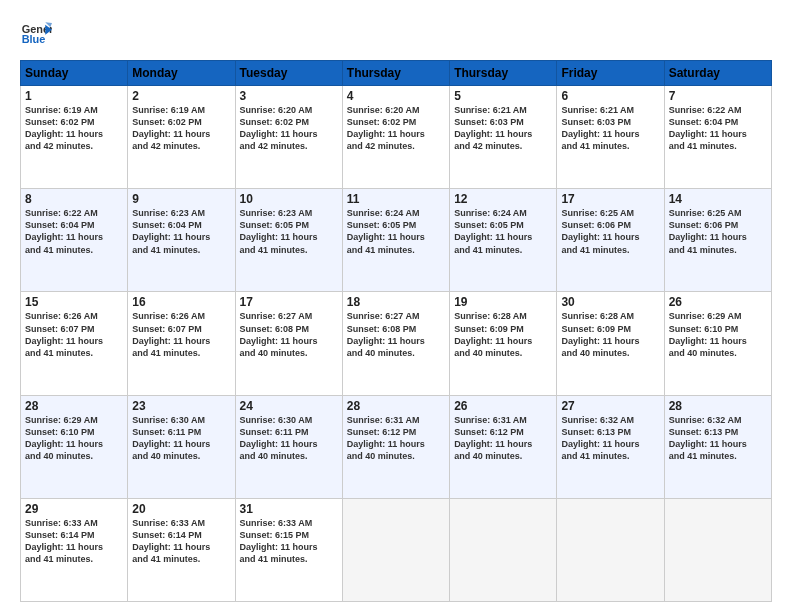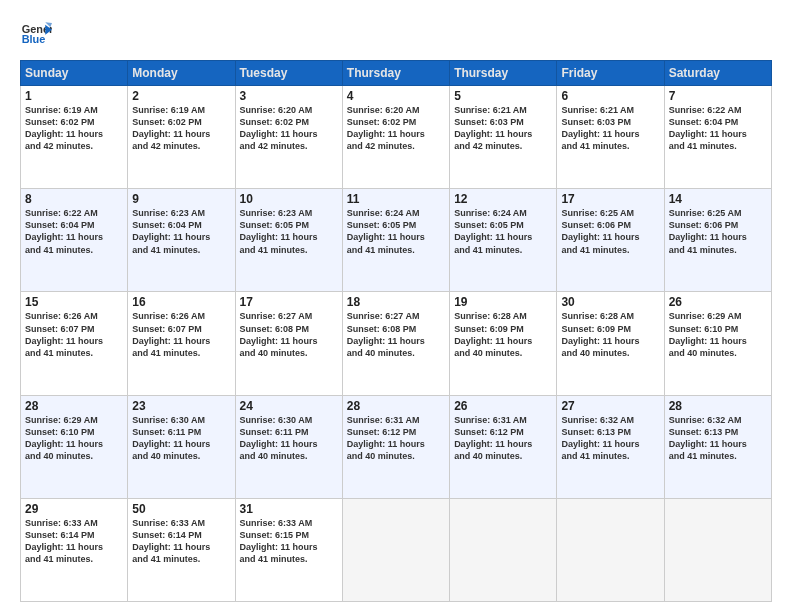--- a/index.html
+++ b/index.html
@@ -46,21 +46,21 @@
     }
     .calendar {
       flex: 1;
       border: 1px solid #ccc;
       border-collapse: collapse;
       width: 100%;
       table-layout: fixed;
     }
     .calendar th {
       background: #1565c0;
-      color: #e5e5e5;
+      color: #000000;
       font-size: 12px;
       font-weight: bold;
       padding: 5px 4px;
       text-align: left;
       border: 1px solid #1255a0;
     }
     .calendar td {
       border: 1px solid #ccc;
       vertical-align: top;
       padding: 3px 4px;
@@ -239,21 +239,21 @@
             <span class="day-num">28</span>
             <div class="day-info">Sunrise: 6:32 AM<br>Sunset: 6:13 PM<br>Daylight: 11 hours<br>and 41 minutes.</div>
           </td>
         </tr>
         <tr>
           <td>
             <span class="day-num">29</span>
             <div class="day-info">Sunrise: 6:33 AM<br>Sunset: 6:14 PM<br>Daylight: 11 hours<br>and 41 minutes.</div>
           </td>
           <td>
-            <span class="day-num">50</span>
+            <span class="day-num">20</span>
             <div class="day-info">Sunrise: 6:33 AM<br>Sunset: 6:14 PM<br>Daylight: 11 hours<br>and 41 minutes.</div>
           </td>
           <td>
             <span class="day-num">31</span>
             <div class="day-info">Sunrise: 6:33 AM<br>Sunset: 6:15 PM<br>Daylight: 11 hours<br>and 41 minutes.</div>
           </td>
           <td class="empty"></td>
           <td class="empty"></td>
           <td class="empty"></td>
           <td class="empty"></td>

